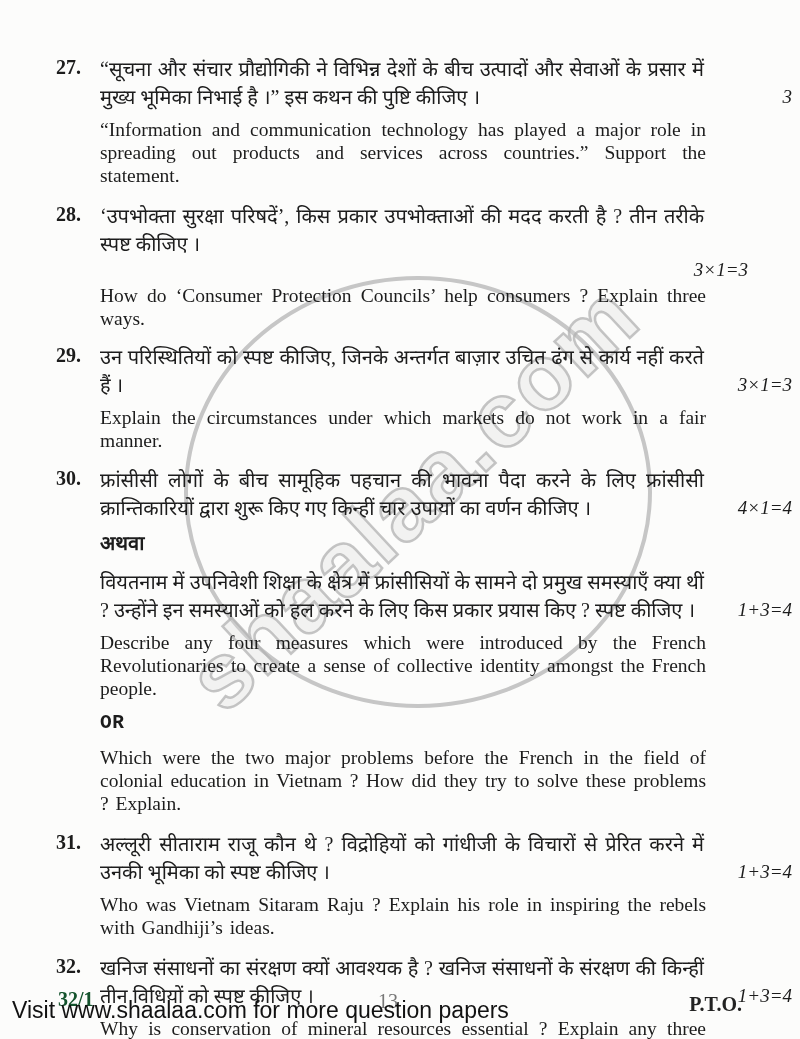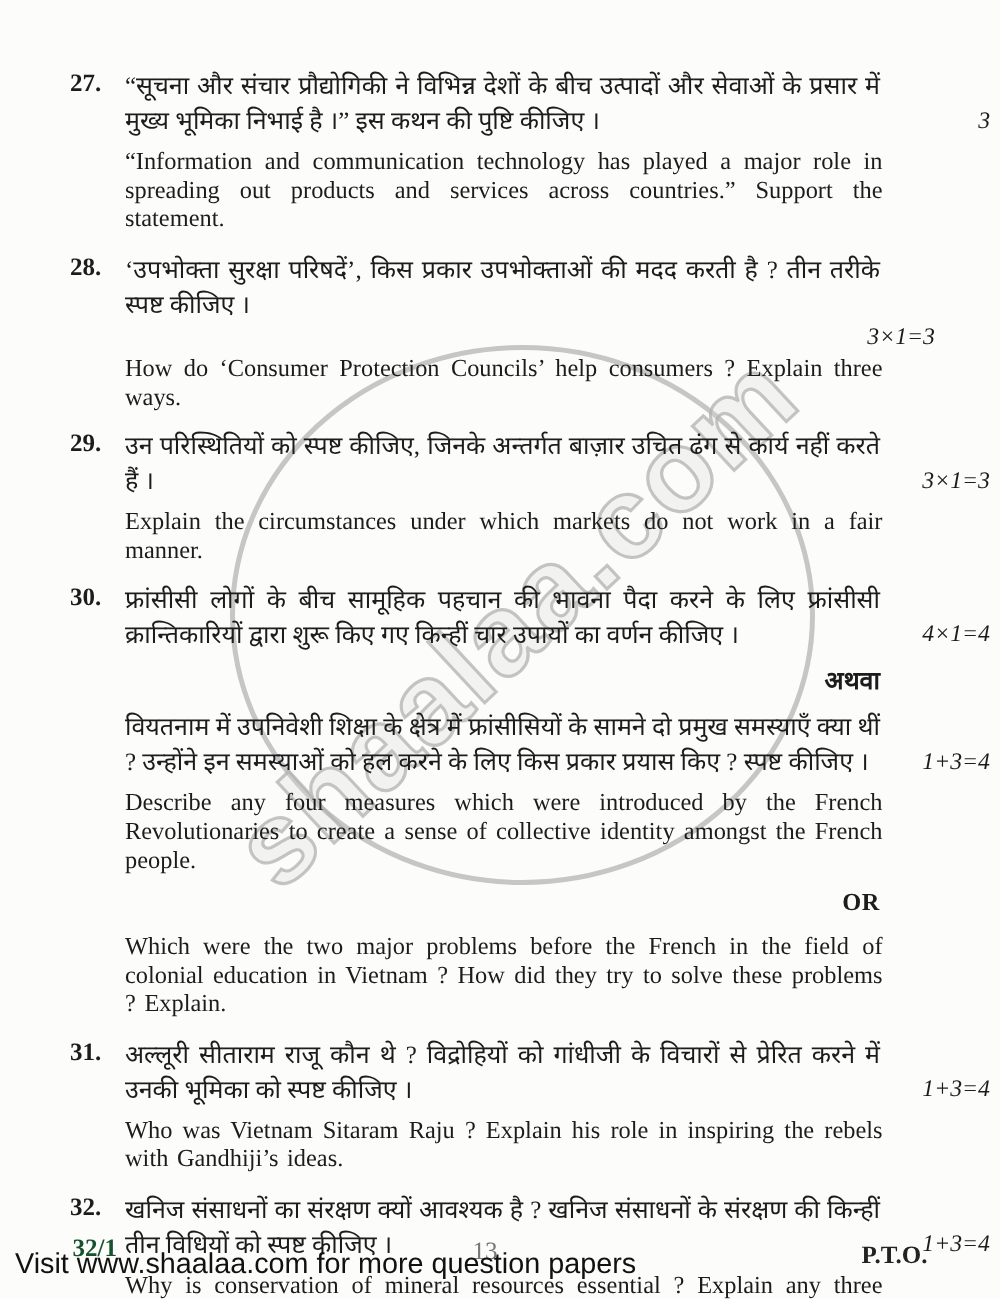--- a/index.html
+++ b/index.html
@@ -16,21 +16,21 @@
     position:relative;font-size:20px;line-height:28px;text-align:justify;
     padding-right:44px;
   }
   .hindi .marks{position:absolute;right:-44px;bottom:0;}
   .marks{font-style:italic;font-size:19px;white-space:nowrap;}
   .marks-own-line{text-align:right;font-style:italic;font-size:19px;line-height:23px;}
   .english{
     font-size:19.5px;line-height:23px;text-align:justify;text-align-last:left;
     word-spacing:2px;margin-top:7px;padding-right:42px;
   }
-  .or-line{text-align:right;font-weight:bold;font-size:20px;line-height:28px;margin:9px 44px 9px 0;}
+  .or-line{text-align:left;font-weight:bold;font-size:20px;line-height:28px;margin:9px 44px 9px 0;font-family:Liberation Mono, monospace;}
   .or-line.en{font-size:19.5px;letter-spacing:.5px;}
   
   .wm{position:absolute;left:0;top:0;width:800px;height:1039px;pointer-events:none;}
   .wm-ellipse{position:absolute;left:0;top:0;}
   .wm-text{
     position:absolute;left:413px;top:497px;
     transform:translate(-50%,-50%) rotate(-43deg);
     font-family:"Liberation Sans","DejaVu Sans",sans-serif;
     font-size:92px;font-weight:bold;letter-spacing:2px;
     color:rgba(215,215,215,0.28);

